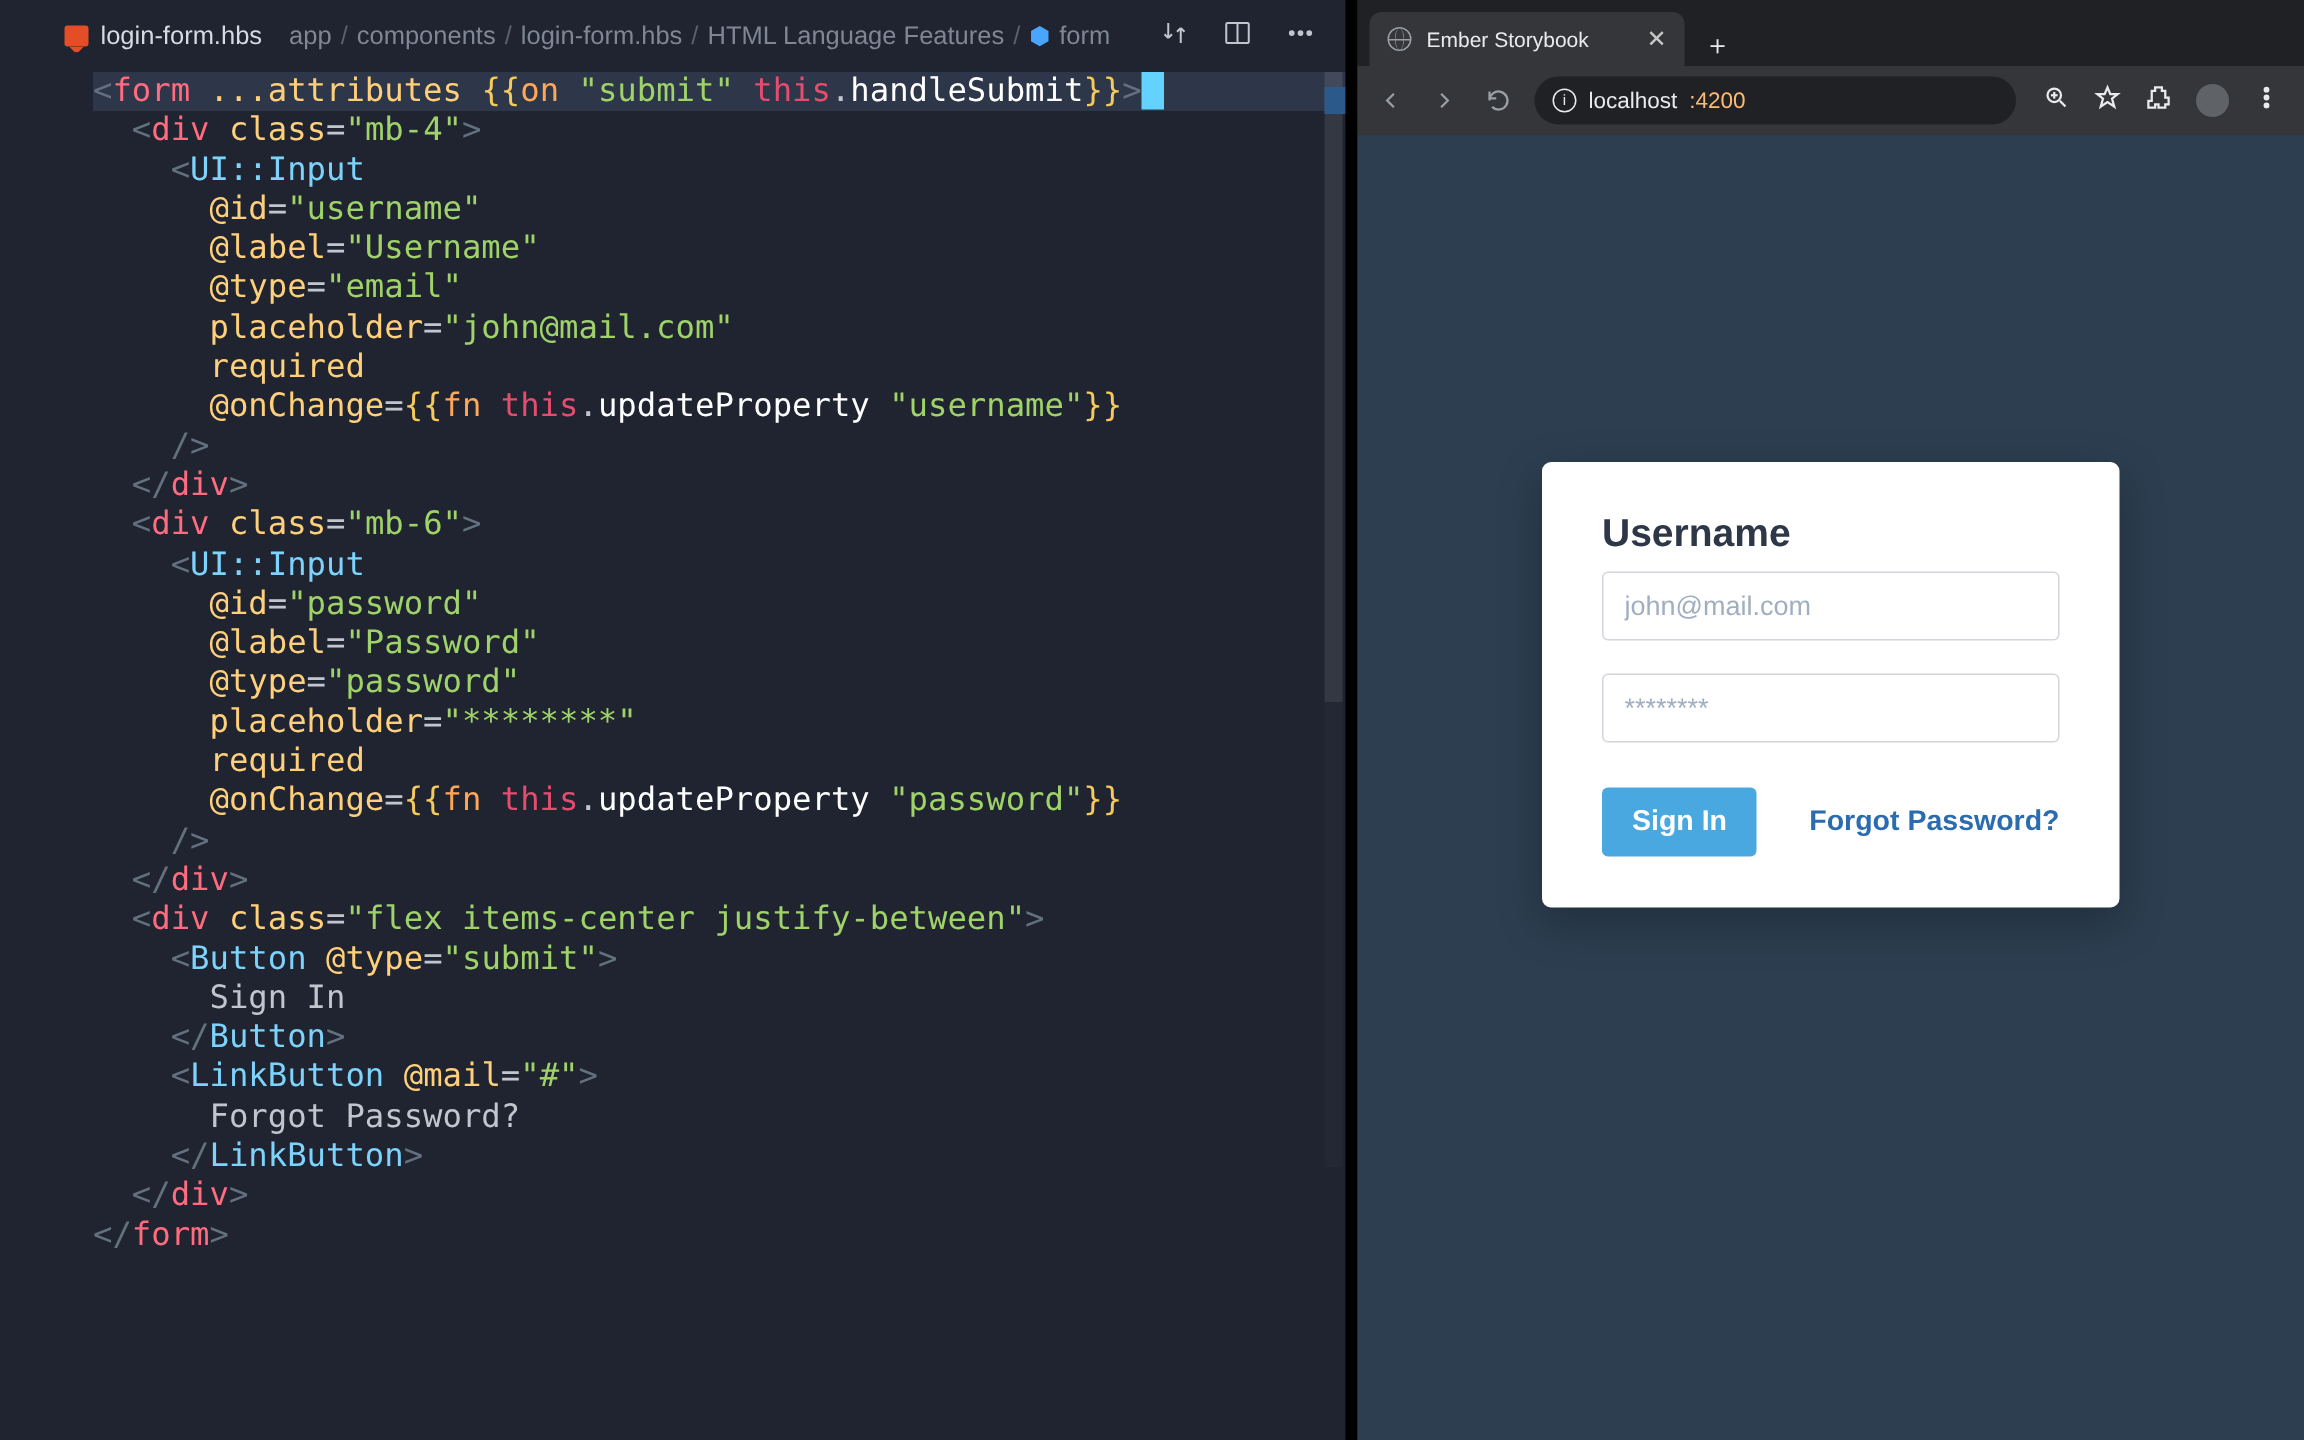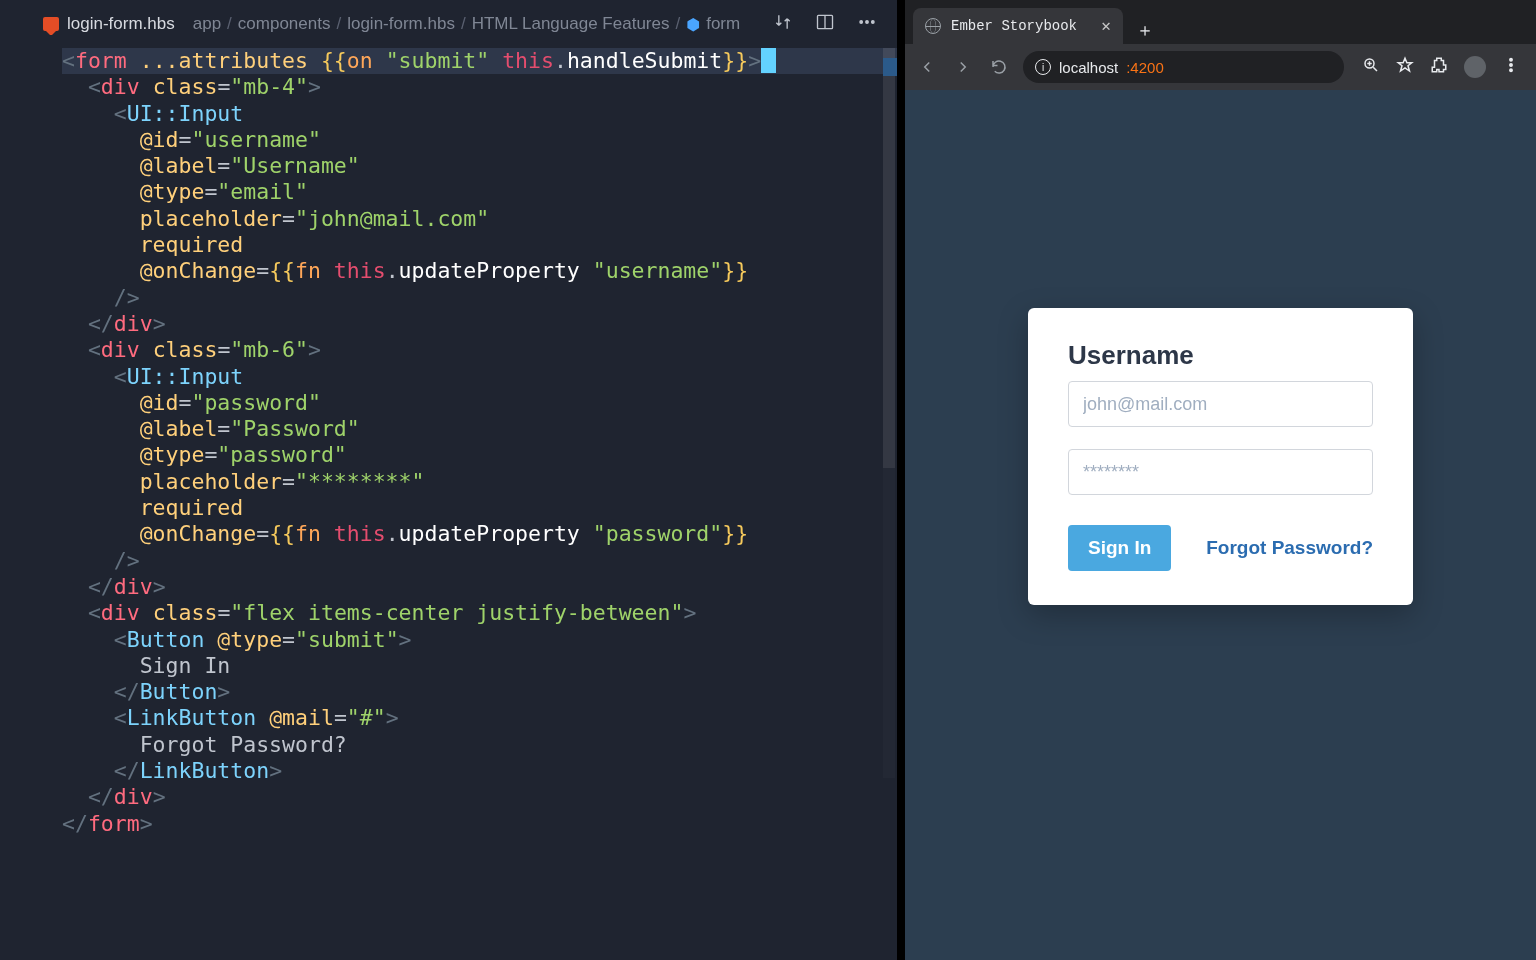--- a/index.html
+++ b/index.html
@@ -35,33 +35,33 @@
   .tok-eq      { color: #c0c5ce; }
   .tok-comp    { color: #7dd3fc; }
   .tok-hbdelim { color: #f5c95c; }
   .tok-kw      { color: #ffa759; }
   .tok-this    { color: #e44d6e; }
   .tok-fn      { color: #ffffff; }
   .tok-plain   { color: #c0c5ce; }
 
   
   .browser-pane { flex: 1; height: 960px; background: #202124; display: flex; flex-direction: column; }
-  .browser-tabs { height: 44px; background: #202124; display: flex; align-items: flex-end; padding: 0 8px; gap: 8px; font-family: Liberation Mono, monospace; }
+  .browser-tabs { height: 44px; background: #202124; display: flex; align-items: flex-end; padding: 0 8px; gap: 8px; }
   .btab { height: 36px; background: #35363a; border-radius: 8px 8px 0 0; display: flex; align-items: center; gap: 10px; padding: 0 12px; color: #e8eaed; font-size: 14px; min-width: 210px; }
   .btab .globe { width: 16px; height: 16px; border: 1.5px solid #9aa0a6; border-radius: 50%; position: relative; }
   .btab .globe::before { content: ""; position: absolute; inset: 0; border-left: 1.5px solid #9aa0a6; border-right: 1.5px solid #9aa0a6; border-radius: 50%; transform: scaleX(0.45); }
   .btab .globe::after { content: ""; position: absolute; left: 0; right: 0; top: 50%; border-top: 1.5px solid #9aa0a6; }
   .btab .close { margin-left: auto; color: #c7c7c7; font-size: 16px; }
   .newtab { width: 28px; height: 28px; display: flex; align-items: center; justify-content: center; color: #e8eaed; font-size: 18px; border-radius: 50%; }
   .browser-toolbar { height: 46px; background: #35363a; display: flex; align-items: center; gap: 12px; padding: 0 10px; }
   .navbtn { width: 24px; height: 24px; display: flex; align-items: center; justify-content: center; color: #9aa0a6; }
   .navbtn svg { width: 18px; height: 18px; stroke: currentColor; fill: none; stroke-width: 2; }
   .omnibox { flex: 1; height: 32px; background: #202124; border-radius: 16px; display: flex; align-items: center; gap: 8px; padding: 0 12px; color: #e8eaed; font-size: 15px; }
   .omnibox .info { width: 16px; height: 16px; border: 1.5px solid #e8eaed; border-radius: 50%; display: flex; align-items: center; justify-content: center; font-size: 10px; }
-  .omnibox .dim { color: #f97316; }
+  .omnibox .dim { color: #fdba74; }
   .omni-actions { display: flex; align-items: center; gap: 16px; color: #e8eaed; padding: 0 6px; }
   .omni-actions svg { width: 18px; height: 18px; stroke: currentColor; fill: none; stroke-width: 2; }
   .avatar { width: 22px; height: 22px; border-radius: 50%; background: #5f6368; }
 
   .viewport { flex: 1; background: #2c3e50; display: flex; align-items: flex-start; justify-content: center; padding-top: 218px; }
   .card { width: 385px; background: #fff; border-radius: 6px; padding: 32px 40px 34px; box-shadow: 0 10px 30px rgba(0,0,0,0.25); }
   .field-label { font-size: 26px; font-weight: 700; color: #2d3748; margin-bottom: 10px; }
   .field-input { width: 100%; height: 46px; border: 1px solid #d2d6dc; border-radius: 4px; padding: 0 14px; font-size: 18px; color: #2d3748; background: #fff; }
   .field-input::placeholder { color: #a0aec0; }
   .mb-4 { margin-bottom: 22px; }

